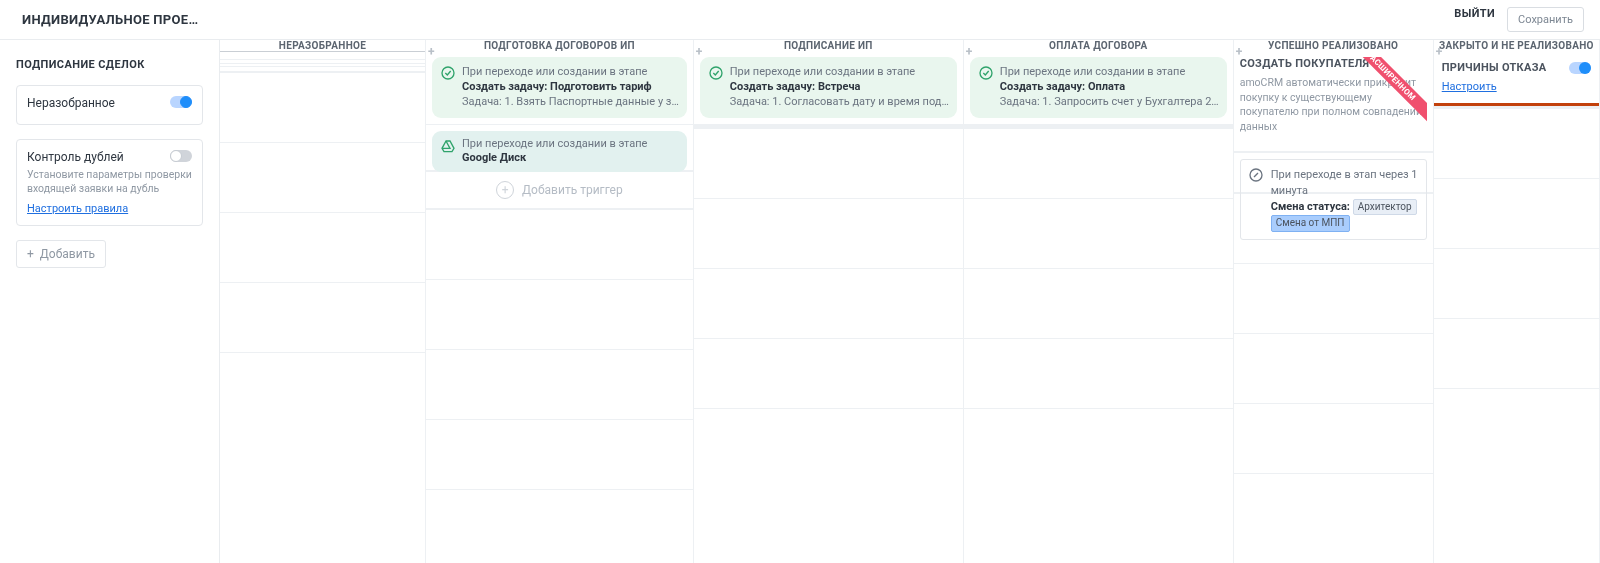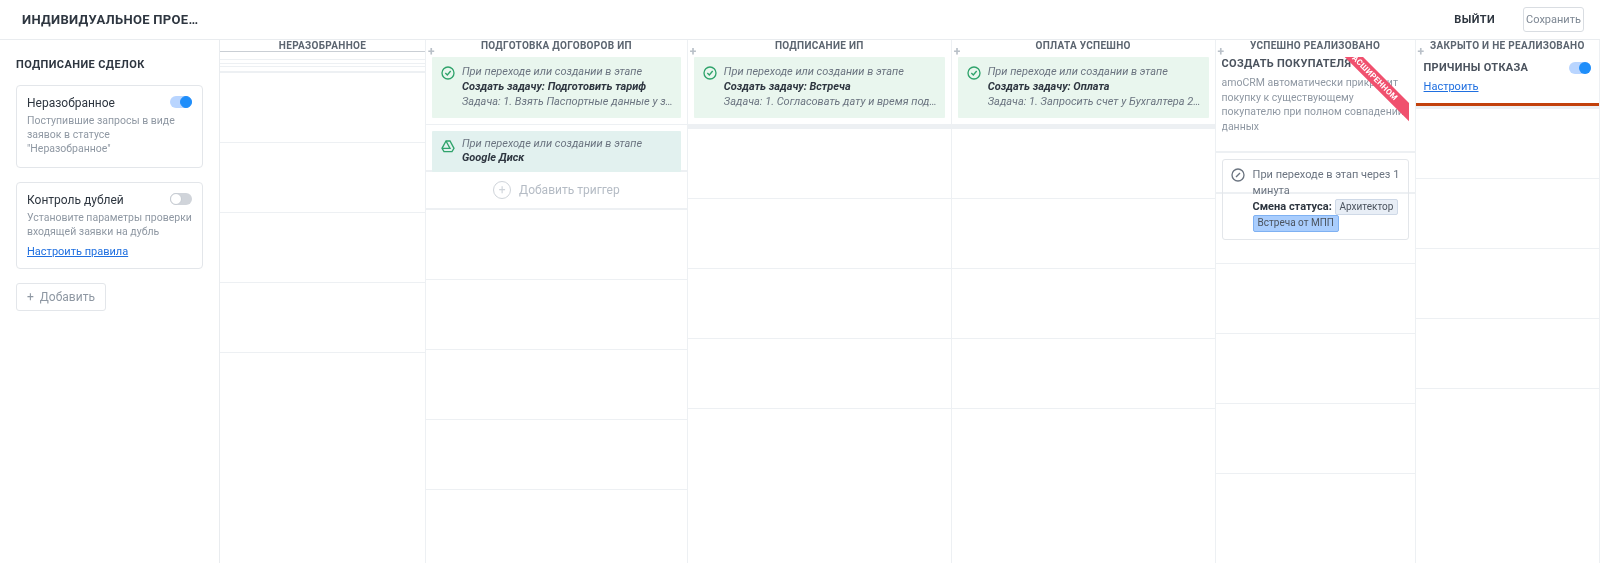--- a/index.html
+++ b/index.html
@@ -3,23 +3,23 @@
 <meta charset="utf-8">
 <style>
   * { box-sizing: border-box; margin: 0; padding: 0; font-family: -apple-system, BlinkMacSystemFont, "Segoe UI", Roboto, Arial, sans-serif; }
   body { background: #fff; color: #2e3640; font-size: 12px; overflow: hidden; }
   .app { display: flex; height: 563px; width: 1600px; position: relative; }
 
   
   .topbar { position: absolute; top: 0; left: 0; right: 0; height: 40px; display: flex; align-items: center; border-bottom: 1px solid #e9ecef; background: #fff; z-index: 5; }
   .topbar-title { display: flex; align-items: center; gap: 28px; padding-left: 22px; font-weight: 700; font-size: 13px; letter-spacing: .3px; width: 220px; overflow: hidden; white-space: nowrap; text-overflow: ellipsis; }
   .chevron { font-size: 12px; color: #2e3640; }
-  .topbar-actions { margin-left: auto; display: flex; align-items: center; gap: 28px; padding-right: 16px; }
+  .topbar-actions { margin-left: auto; display: flex; gap: 12px; padding-right: 16px; }
   .link-exit { font-weight: 700; font-size: 11px; letter-spacing: .4px; color: #2e3640; cursor: pointer; }
-  .btn-save { border: 1px solid #d9dde2; background: #fff; color: #7d8793; border-radius: 3px; padding: 5px 2px; font-size: 11px; cursor: pointer; }
+  .btn-save { border: 1px solid #d9dde2; background: #fff; color: #7d8793; border-radius: 3px; padding: 5px 10px; font-size: 11px; cursor: pointer; }
 
   
   .sidebar { position: absolute; top: 40px; left: 0; width: 220px; bottom: 0; border-right: 1px solid #e9ecef; padding: 18px 16px; background: #fff; }
   .sidebar-heading { font-weight: 700; font-size: 11px; letter-spacing: .4px; margin-bottom: 14px; }
   .side-card { border: 1px solid #e3e6ea; border-radius: 4px; padding: 10px 10px 10px 10px; margin-bottom: 14px; position: relative; }
   .side-card-title { font-size: 12px; color: #2e3640; margin-bottom: 4px; }
   .side-card-desc { font-size: 10.5px; color: #8f98a3; line-height: 1.35; }
   .side-toggle { position: absolute; top: 10px; right: 10px; width: 22px; height: 12px; border-radius: 7px; background: #d0d4da; display: flex; align-items: center; }
   .side-toggle.on { background: #b9d5ff; }
   .side-toggle .knob { width: 12px; height: 12px; border-radius: 50%; background: #fff; border: 1px solid #c6cbd2; }
@@ -35,21 +35,21 @@
   .col-header { height: 28px; display: flex; align-items: center; justify-content: center; font-weight: 700; font-size: 10px; letter-spacing: .3px; color: #5c6570; position: relative; white-space: nowrap; }
   .col-accent { height: 3px; width: 100%; }
   .accent-grey { background: #c9ced4; }
   .accent-yellow { background: #f7d84b; }
   .accent-orange { background: #f59e3f; }
   .accent-green { background: #7ed07a; }
   .accent-blue { background: #7fb6f0; }
   .accent-none { background: #c9ced4; }
   .plus-handle { position: absolute; left: 2px; top: 6px; width: 14px; height: 14px; color: #b9c0c8; font-size: 12px; line-height: 12px; }
 
-  .card { margin: 6px 6px; border-radius: 1px; padding: 8px 8px 8px 30px; font-size: 11px; line-height: 1.35; position: relative; font-style: italic; }
+  .card { margin: 6px 6px; border-radius: 9px; padding: 8px 8px 8px 30px; font-size: 11px; line-height: 1.35; position: relative; }
   .card .icon { position: absolute; left: 8px; top: 8px; width: 16px; height: 16px; }
   .card-pre { color: #6b7480; }
   .card-title { font-weight: 700; color: #2e3640; }
   .card-sub { color: #6b7480; white-space: nowrap; overflow: hidden; text-overflow: ellipsis; }
   .bg-green-light { background: #e9f6ee; }
   .bg-teal-light { background: #e2f1ef; }
 
   .add-trigger { display: flex; align-items: center; justify-content: center; gap: 8px; color: #b5bcc5; font-size: 12px; height: 36px; }
   .add-trigger .circle { width: 18px; height: 18px; border: 1px solid #cfd4da; border-radius: 50%; display: inline-flex; align-items: center; justify-content: center; font-size: 12px; color: #cfd4da; }
   .rows-area { display: grid; grid-template-rows: repeat(7, 70px); border-top: 1px solid #edf0f3; }
@@ -94,21 +94,20 @@
   </div>
 
   <aside class="sidebar">
     <div class="sidebar-heading">ПОДПИСАНИЕ СДЕЛОК</div>
 
     <div class="side-card">
       <div class="side-card-title">Неразобранное</div>
       <div class="side-toggle on">
           <div class="knob"></div>
         </div>
-      <div class="side-card-desc">Поступившие запросы в виде заявок в статусе "Неразобранное"</div>
     </div>
 
     <div class="side-card">
       <div class="side-card-title">Контроль дублей</div>
       <div class="side-toggle">
           <div class="knob"></div>
         </div>
       <div class="side-card-desc">Установите параметры проверки входящей заявки на дубль</div>
       <span class="side-link">Настроить правила</span>
     </div>
@@ -205,21 +204,21 @@
             <div></div>
             <div></div>
             <div></div>
             <div></div>
           </div>
       </div>
 
       <div class="col">
         <div class="col-header">
           <span class="plus-handle">+</span>
-          <span>ОПЛАТА УСПЕШНО</span>
+          <span>ОПЛАТА ДОГОВОРА</span>
         </div>
         <div class="col-accent accent-green"></div>
         <div style="height:100px;border-bottom:1px solid #edf0f3">
           <div class="card bg-green-light">
             <svg class="icon check-circle" viewBox="0 0 24 24" width="16" height="16" fill="none" stroke-width="2">
                 <circle cx="12" cy="12" r="9"></circle>
                 <path d="M8 12l3 3 5-6"></path>
               </svg>
             <div class="card-pre">При переходе или создании в этапе</div>
             <div class="card-title">Создать задачу: Оплата</div>
@@ -254,21 +253,21 @@
         <div style="height:40px;border-bottom:1px solid #edf0f3">
           <div class="status-card">
             <svg class="icon edit-icon" viewBox="0 0 24 24" width="16" height="16" fill="none" stroke-width="2">
                 <circle cx="12" cy="12" r="9"></circle>
                 <path d="M9 15l6-6M9 9h.01M15 15h.01"></path>
               </svg>
             <div class="card-pre">При переходе в этап через 1 минута</div>
             <div>
               <b>Смена статуса:</b>
               <span class="status-tag">Архитектор</span>
-              <span class="status-tag sel">Встреча от МПП</span>
+              <span class="status-tag sel">Смена от МПП</span>
             </div>
           </div>
         </div>
         <div class="rows-area">
             <div></div>
             <div></div>
             <div></div>
             <div></div>
           </div>
       </div>

